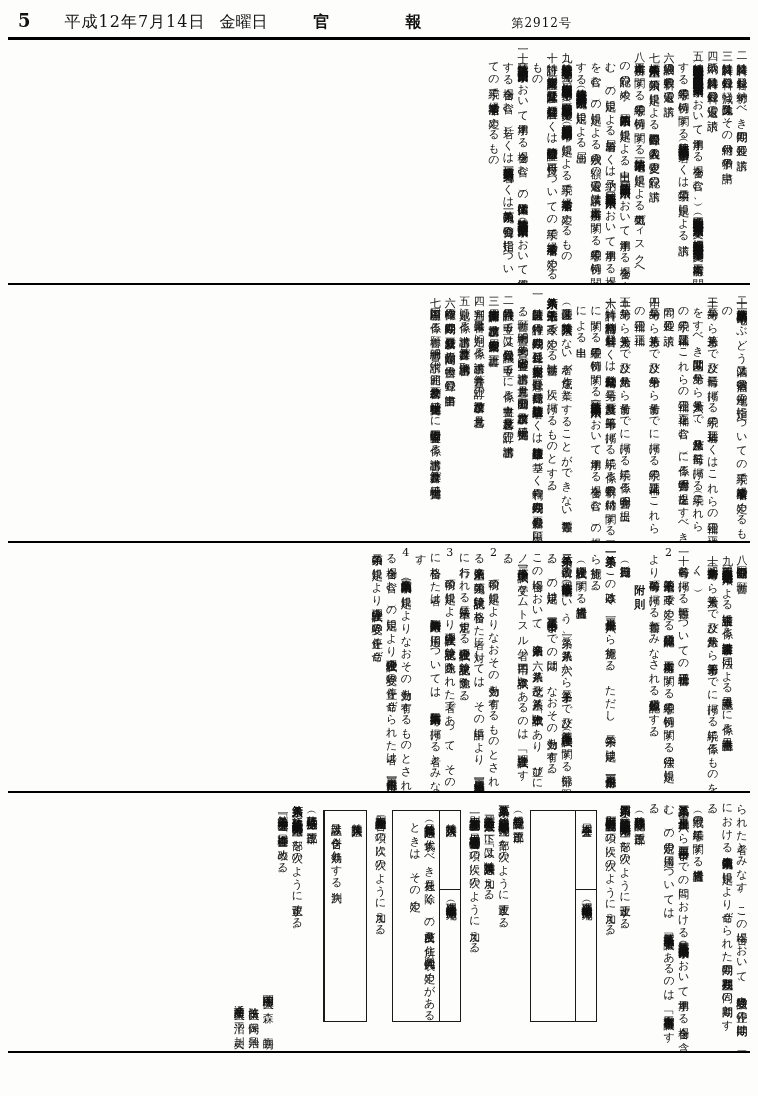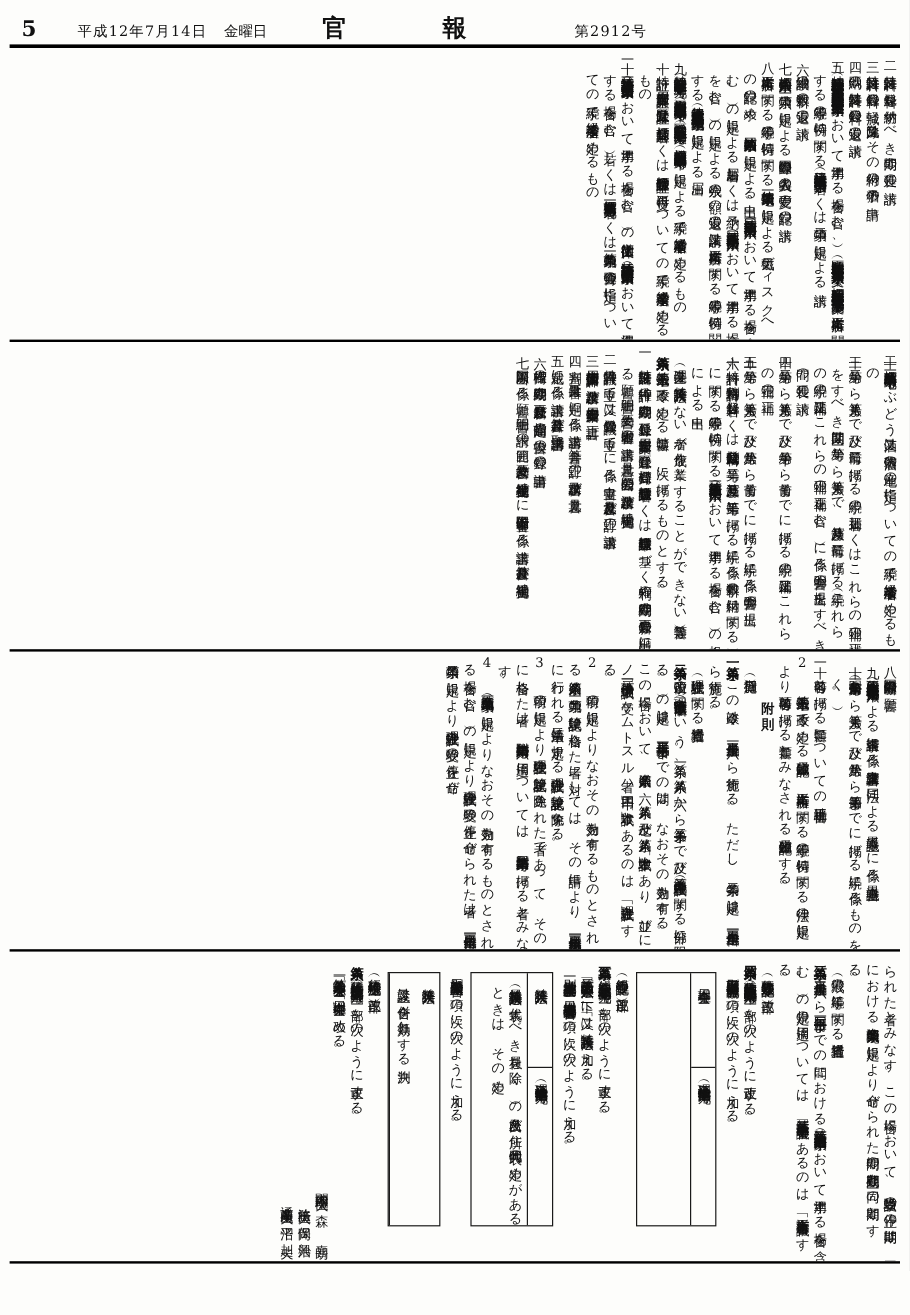--- a/index.html
+++ b/index.html
@@ -7,23 +7,23 @@
     position:relative;width:758px;height:1096px;background:#fdfdfb;color:#111;
     font-family:"DejaVu Serif","Liberation Serif",serif;
     box-sizing:border-box;padding:6px 8px 0 8px;overflow:hidden;
   }
   
   .kanpo-header{
     display:flex;align-items:baseline;height:34px;
     border-bottom:3px solid #000;box-sizing:border-box;padding:4px 6px 2px 10px;
   }
   .pageno{font-size:18px;font-weight:bold;margin-right:34px;}
-  .hdate{font-size:12px;letter-spacing:1px;margin-right:14px;}
-  .hday{font-size:12px;margin-right:46px;}
-  .htitle{font-size:20px;font-weight:bold;letter-spacing:30px;margin-right:60px;}
+  .hdate{font-size:16px;letter-spacing:1px;margin-right:14px;}
+  .hday{font-size:16px;margin-right:46px;}
+  .htitle{font-size:16px;font-weight:bold;letter-spacing:30px;margin-right:60px;}
   .hissue{font-size:12px;letter-spacing:1px;}
   
   .band{
     writing-mode:vertical-rl;text-orientation:mixed;
     width:742px;box-sizing:border-box;
     overflow:hidden;border-bottom:2px solid #000;
     padding:3px 2px;font-size:11px;line-height:14.6px;letter-spacing:.4px;
   }
   .band-1{height:245px;}
   .band-2{height:258px;}

